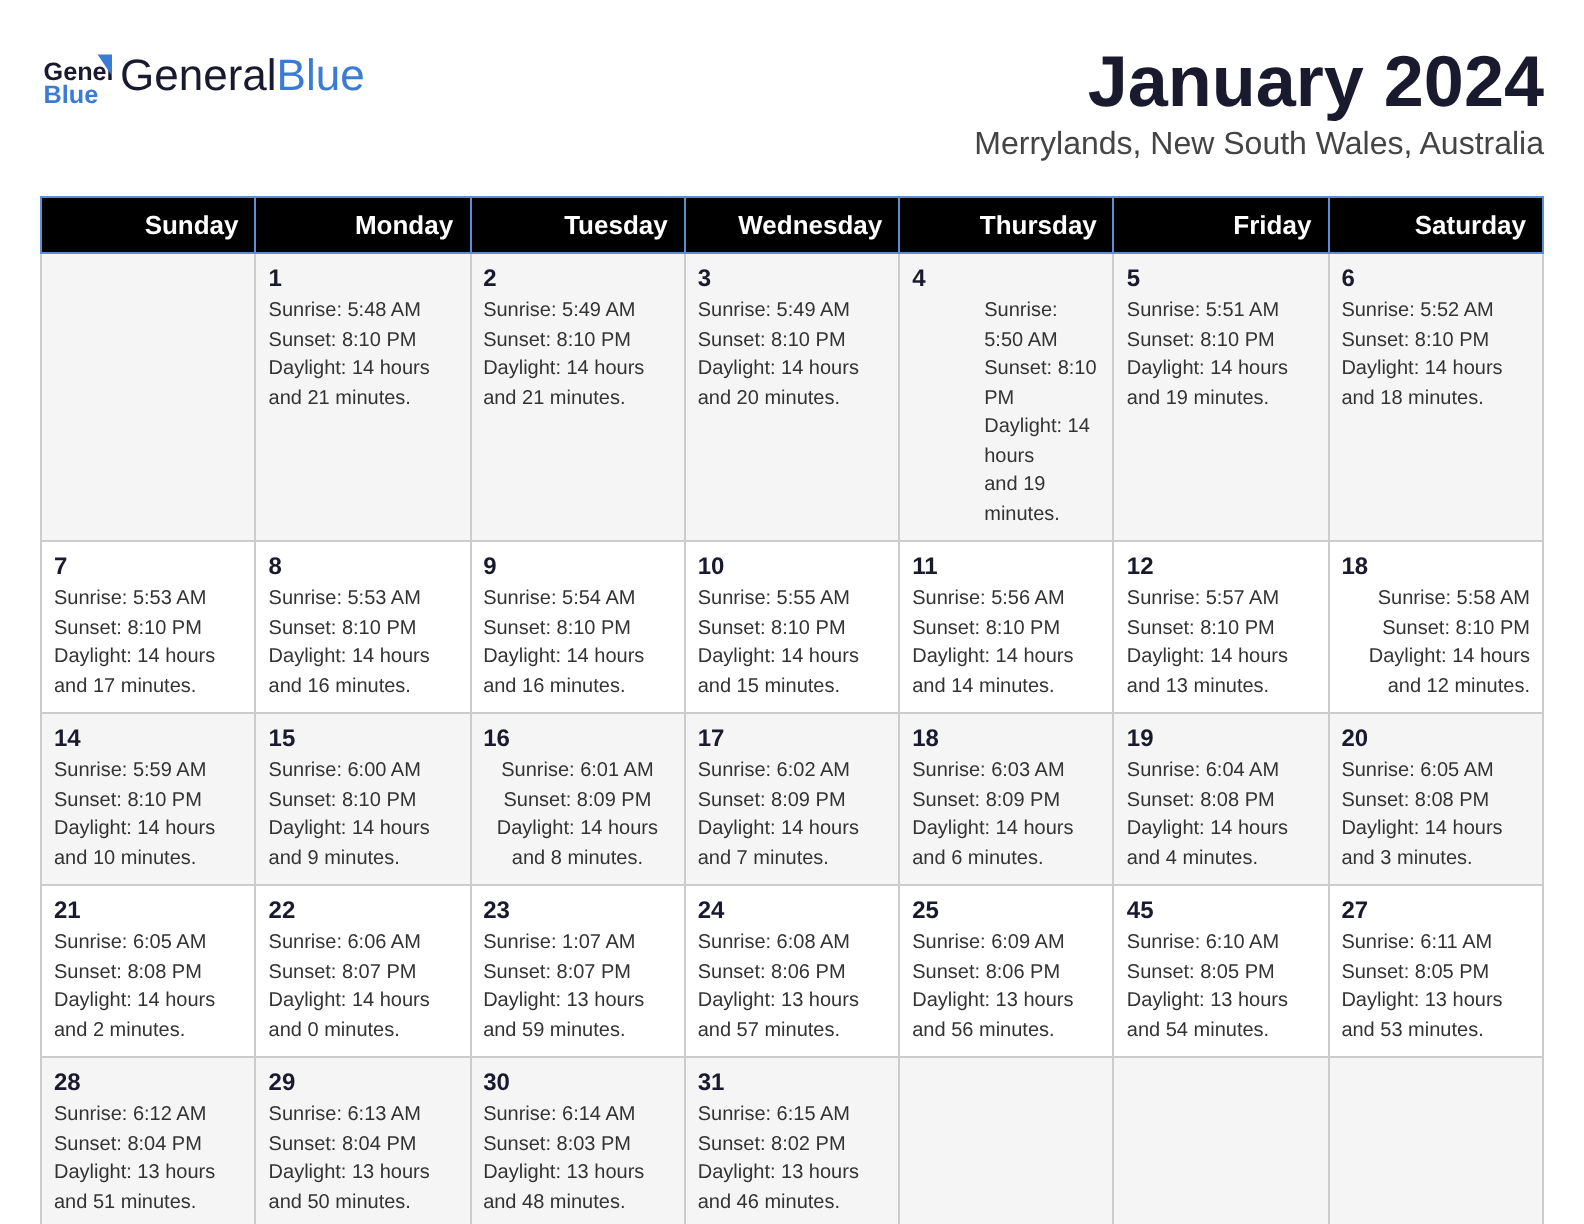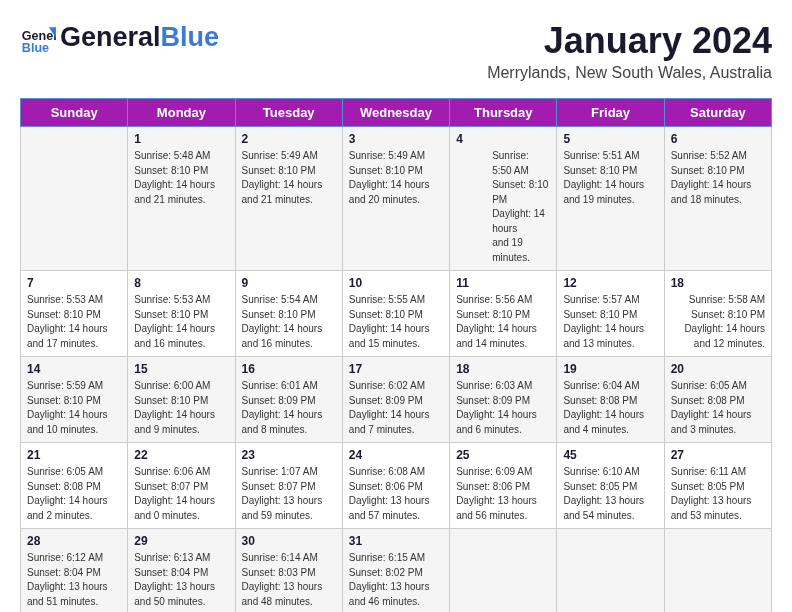--- a/index.html
+++ b/index.html
@@ -15,22 +15,22 @@
       justify-content: space-between;
       align-items: flex-start;
       margin-bottom: 16px;
     }
     .logo {
       display: flex;
       align-items: center;
       gap: 4px;
     }
     .logo-text {
-      font-size: 27px;
-      font-weight: bold;
+      font-size: 22px;
+      font-weight: normal;
       color: #1a1a2e;
       line-height: 1.1;
     }
     .logo-text span {
       color: #3a7bd5;
     }
     .logo-icon {
       width: 36px;
       height: 36px;
     }
@@ -46,24 +46,24 @@
       font-size: 16px;
       color: #444;
       margin-top: 2px;
     }
     table {
       width: 100%;
       border-collapse: collapse;
       font-size: 11px;
     }
     thead tr th {
-      background-color: #a21caf;
+      background-color: #000000;
       color: #fff;
       padding: 6px 8px;
-      text-align: center;
+      text-align: right;
       font-size: 13px;
       font-weight: bold;
       border: 1px solid #5a8fd5;
     }
     tbody tr td {
       border: 1px solid #ccc;
       padding: 5px 6px;
       vertical-align: top;
       width: calc(100% / 7);
       min-height: 70px;
@@ -227,21 +227,21 @@
         </td>
         <td>
           <div class="day-number">15</div>
           <div class="day-info" style="white-space: pre-line;">Sunrise: 6:00 AM
 Sunset: 8:10 PM
 Daylight: 14 hours
 and 9 minutes.</div>
         </td>
         <td>
           <div class="day-number">16</div>
-          <div class="day-info" style="white-space: pre-line;">Sunrise: 6:01 AM
+          <div class="day-info" style="white-space: pre-line; text-align: center;">Sunrise: 6:01 AM
 Sunset: 8:09 PM
 Daylight: 14 hours
 and 8 minutes.</div>
         </td>
         <td>
           <div class="day-number">17</div>
           <div class="day-info" style="white-space: pre-line;">Sunrise: 6:02 AM
 Sunset: 8:09 PM
 Daylight: 14 hours
 and 7 minutes.</div>

